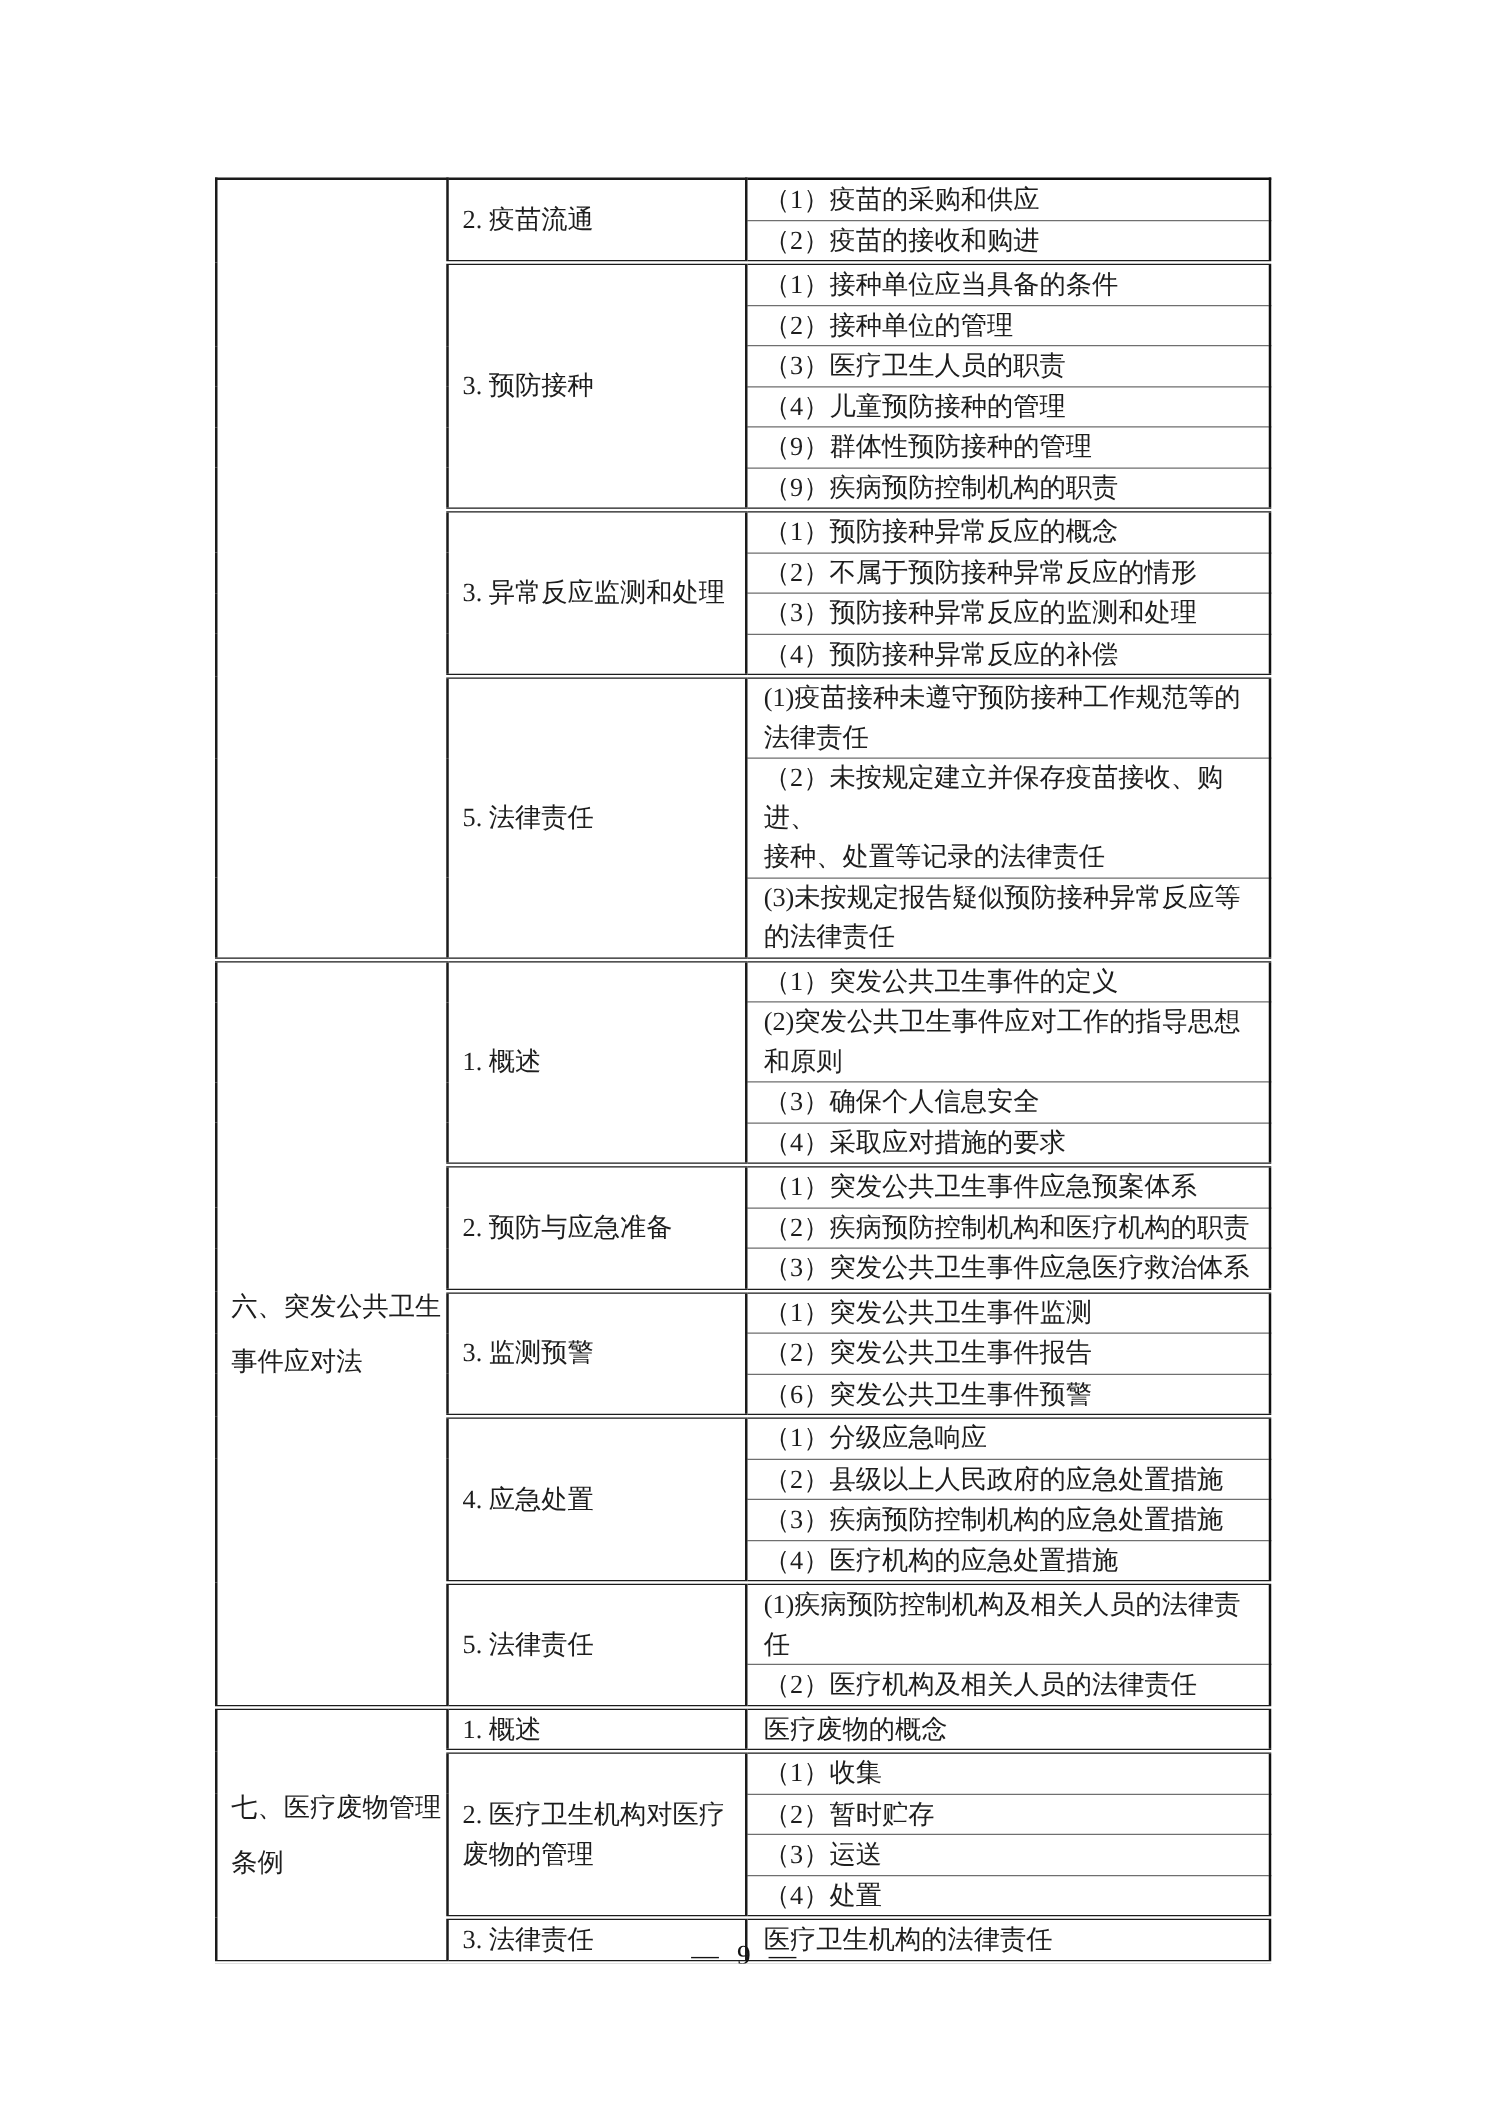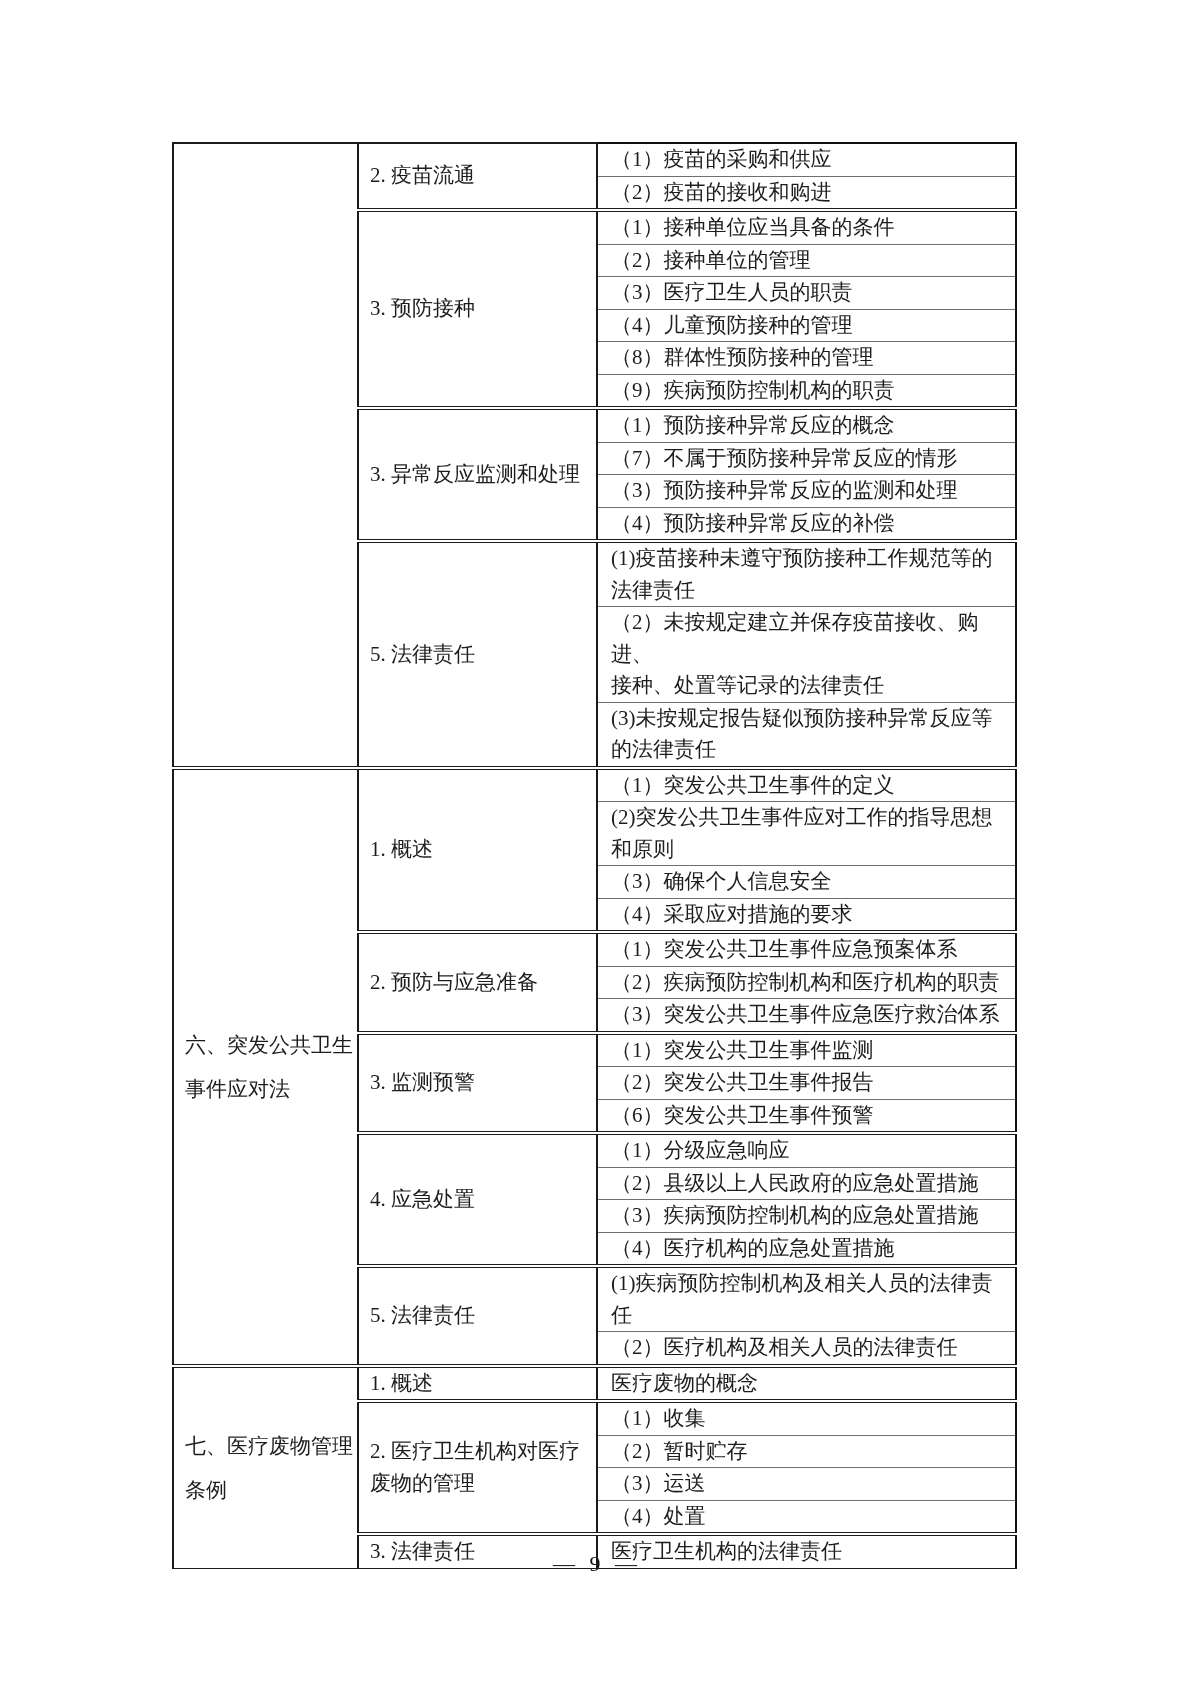--- a/index.html
+++ b/index.html
@@ -84,31 +84,31 @@
         <tr style="height: 31.5px;">
           <td class="col-item">（2）接种单位的管理</td>
         </tr>
         <tr style="height: 31.5px;">
           <td class="col-item">（3）医疗卫生人员的职责</td>
         </tr>
         <tr style="height: 31.5px;">
           <td class="col-item">（4）儿童预防接种的管理</td>
         </tr>
         <tr style="height: 31.5px;">
-          <td class="col-item">（8）群体性预防接种的管理</td>
+          <td class="col-item">（9）群体性预防接种的管理</td>
         </tr>
         <tr style="height: 31.5px;">
           <td class="col-item">（9）疾病预防控制机构的职责</td>
         </tr>
         <tr class="sep" style="height: 31.5px;">
           <td class="col-section" rowspan="4">3. 异常反应监测和处理</td>
           <td class="col-item">（1）预防接种异常反应的概念</td>
         </tr>
         <tr style="height: 31.5px;">
-          <td class="col-item">（7）不属于预防接种异常反应的情形</td>
+          <td class="col-item">（2）不属于预防接种异常反应的情形</td>
         </tr>
         <tr style="height: 31.5px;">
           <td class="col-item">（3）预防接种异常反应的监测和处理</td>
         </tr>
         <tr style="height: 31.5px;">
           <td class="col-item">（4）预防接种异常反应的补偿</td>
         </tr>
         <tr class="sep" style="height: 63px;">
           <td class="col-section" rowspan="3">5. 法律责任</td>
           <td class="col-item">(1)疫苗接种未遵守预防接种工作规范等的

